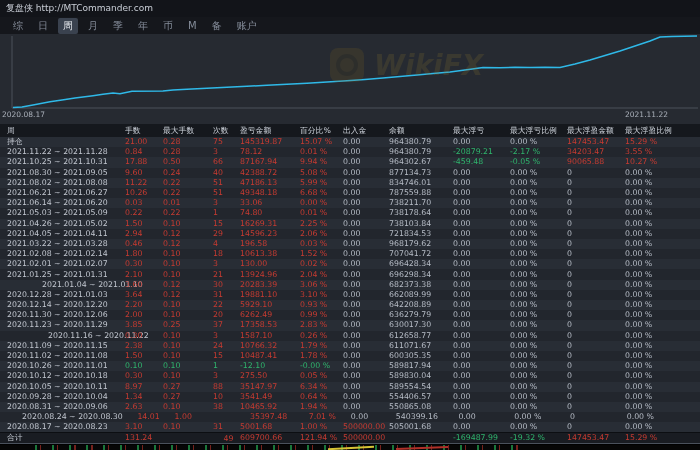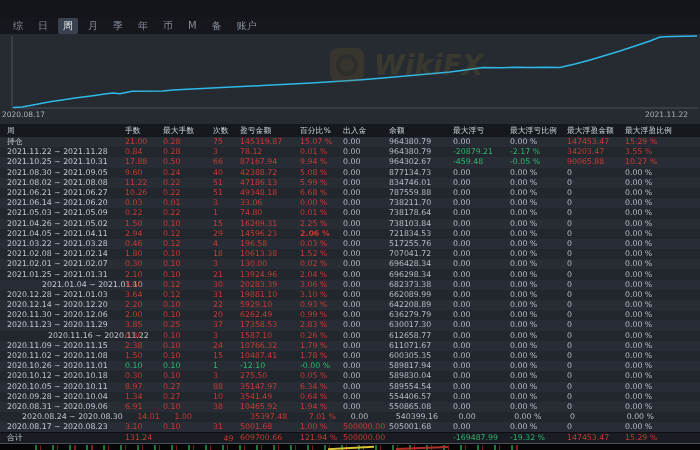--- a/index.html
+++ b/index.html
@@ -19,21 +19,21 @@
   .menubar { position:absolute; top:17px; left:0; width:100%; height:17px;
              background:#15171c; display:flex; align-items:center; padding-left:8px; }
   .mi { color:#848c99; font-size:10px; padding:1px 5px; margin-right:5px; cursor:default; }
   .mi.sel { background:#3a424f; color:#e6e9ee; border-radius:2px; }
 
   
   .chart { position:absolute; top:34px; left:0; width:700px; height:90px; background:#262a31; }
   .chart svg { position:absolute; top:0; left:0; }
   .xl { position:absolute; font-size:7.5px; color:#aab0ba; top:76px; }
   .xl.left  { left:2px; }
-  .xl.right { right:12px; }
+  .xl.right { right:32px; }
 
   
   .wm { position:absolute; display:flex; align-items:center; gap:10px; pointer-events:none; }
   .wm .badge { width:34px; height:34px; border-radius:8px; background:#7a6322; position:relative; }
   .wm .badge::after { content:""; position:absolute; inset:6px; border-radius:50%;
                       border:4px solid #4d3f14; }
   .wm .txt { font-size:28px; font-weight:bold; font-style:italic; color:#8a7430; }
   .wm1 { left:330px; top:48px; opacity:.20; }
   .wm2 { left:290px; top:240px; opacity:.10; transform:scale(1.2); transform-origin:left top; }
   .wm3 { left:90px;  top:400px; opacity:.08; }
@@ -66,20 +66,21 @@
                    background:#d6c435; transform:rotate(-3deg); }
   .sliver .rdash { position:absolute; left:396px; top:2px; width:52px; height:2px;
                    background:#b03028; transform:rotate(-2deg); }
 </style>
 </head>
 <body>
 
 <div class="app">
 
   <div class="titlebar">
+    <span class="brand">复盘侠 http://MTCommander.com</span>
   </div>
 
   <div class="menubar">
       <span class="mi">综</span>
       <span class="mi">日</span>
       <span class="mi sel">周</span>
       <span class="mi">月</span>
       <span class="mi">季</span>
       <span class="mi">年</span>
       <span class="mi">币</span>
@@ -253,37 +254,37 @@
           <span class="cell w" style="width: 57px;">0.00 %</span>
           <span class="cell w" style="width: 58px;">0</span>
           <span class="cell w" style="width: 78px;">0.00 %</span>
         </div>
         <div class="trow">
           <span class="cell lbl" style="width: 122px;">2021.04.05 ~ 2021.04.11</span>
           <span class="cell r" style="width: 38px;">2.94</span>
           <span class="cell r" style="width: 50px;">0.12</span>
           <span class="cell r" style="width: 27px;">29</span>
           <span class="cell r" style="width: 60px;">14596.23</span>
-          <span class="cell r" style="width: 43px; font-weight: bold;">2.06 %</span>
+          <span class="cell r" style="width: 43px;">2.06 %</span>
           <span class="cell w" style="width: 46px;">0.00</span>
           <span class="cell w" style="width: 64px;">721834.53</span>
           <span class="cell w" style="width: 57px;">0.00</span>
           <span class="cell w" style="width: 57px;">0.00 %</span>
           <span class="cell w" style="width: 58px;">0</span>
           <span class="cell w" style="width: 78px;">0.00 %</span>
         </div>
         <div class="trow">
           <span class="cell lbl" style="width: 122px;">2021.03.22 ~ 2021.03.28</span>
           <span class="cell r" style="width: 38px;">0.46</span>
           <span class="cell r" style="width: 50px;">0.12</span>
           <span class="cell r" style="width: 27px;">4</span>
           <span class="cell r" style="width: 60px;">196.58</span>
           <span class="cell r" style="width: 43px;">0.03 %</span>
           <span class="cell w" style="width: 46px;">0.00</span>
-          <span class="cell w" style="width: 64px;">517255.76</span>
+          <span class="cell w" style="width: 64px;">968179.62</span>
           <span class="cell w" style="width: 57px;">0.00</span>
           <span class="cell w" style="width: 57px;">0.00 %</span>
           <span class="cell w" style="width: 58px;">0</span>
           <span class="cell w" style="width: 78px;">0.00 %</span>
         </div>
         <div class="trow">
           <span class="cell lbl" style="width: 122px;">2021.02.08 ~ 2021.02.14</span>
           <span class="cell r" style="width: 38px;">1.80</span>
           <span class="cell r" style="width: 50px;">0.10</span>
           <span class="cell r" style="width: 27px;">18</span>
@@ -487,21 +488,21 @@
           <span class="cell r" style="width: 43px;">0.64 %</span>
           <span class="cell w" style="width: 46px;">0.00</span>
           <span class="cell w" style="width: 64px;">554406.57</span>
           <span class="cell w" style="width: 57px;">0.00</span>
           <span class="cell w" style="width: 57px;">0.00 %</span>
           <span class="cell w" style="width: 58px;">0</span>
           <span class="cell w" style="width: 78px;">0.00 %</span>
         </div>
         <div class="trow">
           <span class="cell lbl" style="width: 122px;">2020.08.31 ~ 2020.09.06</span>
-          <span class="cell r" style="width: 38px;">6.91</span>
+          <span class="cell r" style="width: 38px;">2.63</span>
           <span class="cell r" style="width: 50px;">0.10</span>
           <span class="cell r" style="width: 27px;">38</span>
           <span class="cell r" style="width: 60px;">10465.92</span>
           <span class="cell r" style="width: 43px;">1.94 %</span>
           <span class="cell w" style="width: 46px;">0.00</span>
           <span class="cell w" style="width: 64px;">550865.08</span>
           <span class="cell w" style="width: 57px;">0.00</span>
           <span class="cell w" style="width: 57px;">0.00 %</span>
           <span class="cell w" style="width: 58px;">0</span>
           <span class="cell w" style="width: 78px;">0.00 %</span>

